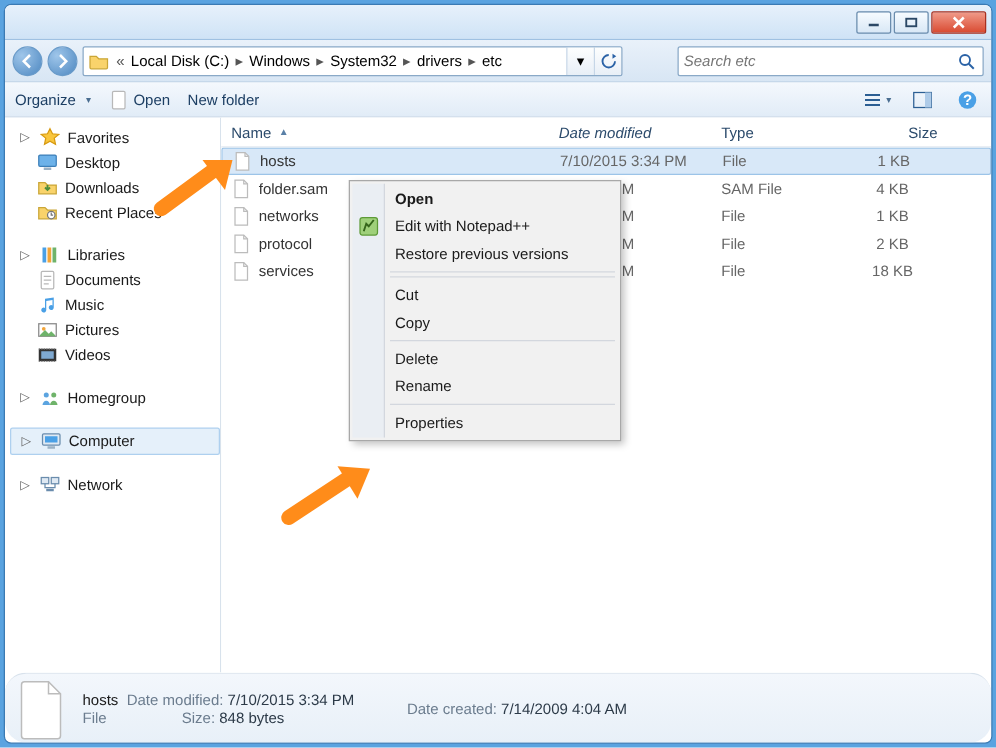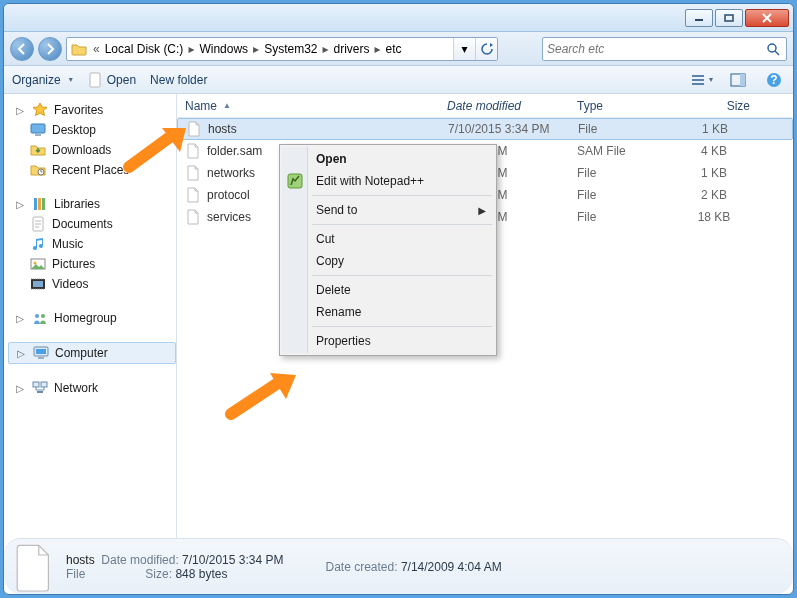--- a/index.html
+++ b/index.html
@@ -389,25 +389,24 @@
     <div class="ctx-item bold">
         <span>Open</span>
       </div>
     <div class="ctx-item">
       <svg class="ctx-icon" viewBox="0 0 16 16">
           <rect x="1" y="1" width="14" height="14" rx="2" fill="#9fd07a" stroke="#5d9a37"></rect>
           <path d="M4 12l2-6 2 2 4-5" stroke="#35661a" fill="none" stroke-width="1.5"></path>
         </svg>
       <span>Edit with Notepad++</span>
     </div>
+    <div class="ctx-item">
+        <span>Restore previous versions</span>
+      </div>
     <div class="ctx-sep"></div>
-    <div class="ctx-item">
-        <span>Send to</span>
-        <span class="ctx-arrow">▶</span>
-      </div>
     <div class="ctx-sep"></div>
     <div class="ctx-item">
         <span>Cut</span>
       </div>
     <div class="ctx-item">
         <span>Copy</span>
       </div>
     <div class="ctx-sep"></div>
     <div class="ctx-item">
         <span>Delete</span>

